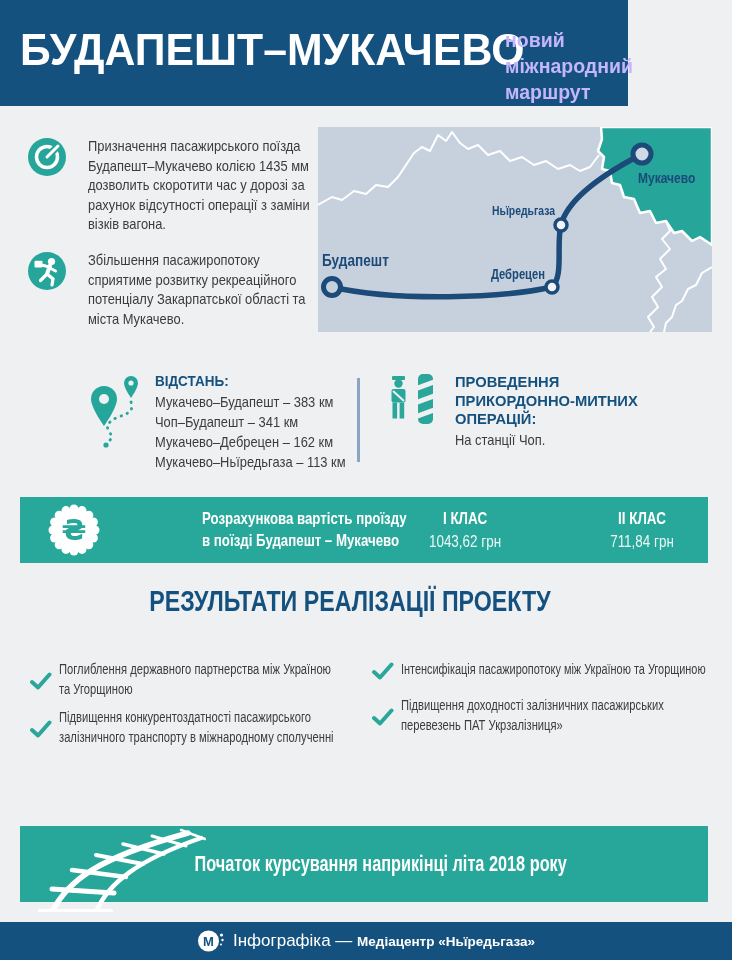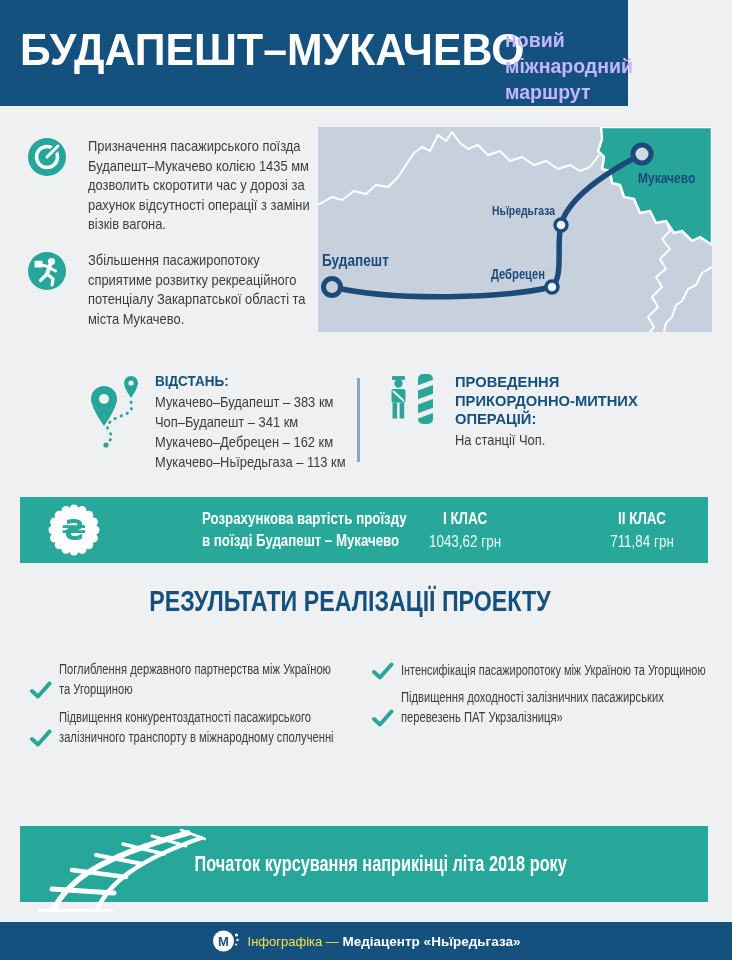--- a/index.html
+++ b/index.html
@@ -34,36 +34,36 @@
   .fare-bar{left:20px;top:497px;width:688px;height:66px;background:#28a89b;}
   .fare-label{left:182px;top:11px;font-size:17px;font-weight:bold;line-height:22px;color:#ffffff;--cx:.78;}
   .fare-col{top:11px;text-align:center;color:#ffffff;--cx:.84;}
   .fare-class{font-size:16px;font-weight:bold;line-height:22px;}
   .fare-price{font-size:16px;line-height:24px;color:#eafaf6;}
 
   
   .results-title{left:20px;top:585px;width:660px;text-align:center;
                  font-size:29px;font-weight:bold;color:#15517e;--cx:.8;}
   .check-col{display:flex;flex-direction:column;}
-  .check-item{display:flex;align-items:flex-end;}
+  .check-item{display:flex;align-items:center;}
   .check-item svg{flex:0 0 auto;margin-top:2px;}
   .check-text{margin-left:7px;font-size:14px;line-height:19.5px;--cx:.8;}
   .col-left .check-item{margin-bottom:9px;}
   .col-right .check-item{margin-bottom:10px;}
-  .col-right .check-item:first-child{margin-bottom:8px;}
+  .col-right .check-item:first-child{margin-bottom:16px;}
 
   
   .launch-bar{left:20px;top:826px;width:688px;height:76px;background:#27a79a;overflow:visible;}
   .launch-text{left:120px;top:25px;width:420px;text-align:center;
                font-size:22px;font-weight:bold;color:#ffffff;--cx:.74;}
 
   
   .footer{left:0;top:922px;width:732px;height:38px;background:#15517e;
           display:flex;align-items:center;justify-content:center;gap:9px;}
-  .footer-prefix{font-size:13px;color:#fde047;}
+  .footer-prefix{font-size:17px;color:#ffffff;}
   .footer-brand{font-size:13.5px;font-weight:bold;color:#ffffff;}
 </style>
 </head>
 <body>
 
 <div class="page">
 
   <div class="abs header">
     <div class="abs main-title condL nowrap">БУДАПЕШТ–МУКАЧЕВО</div>
     <div class="abs subtitle">новий міжнародний<br>маршрут</div>

